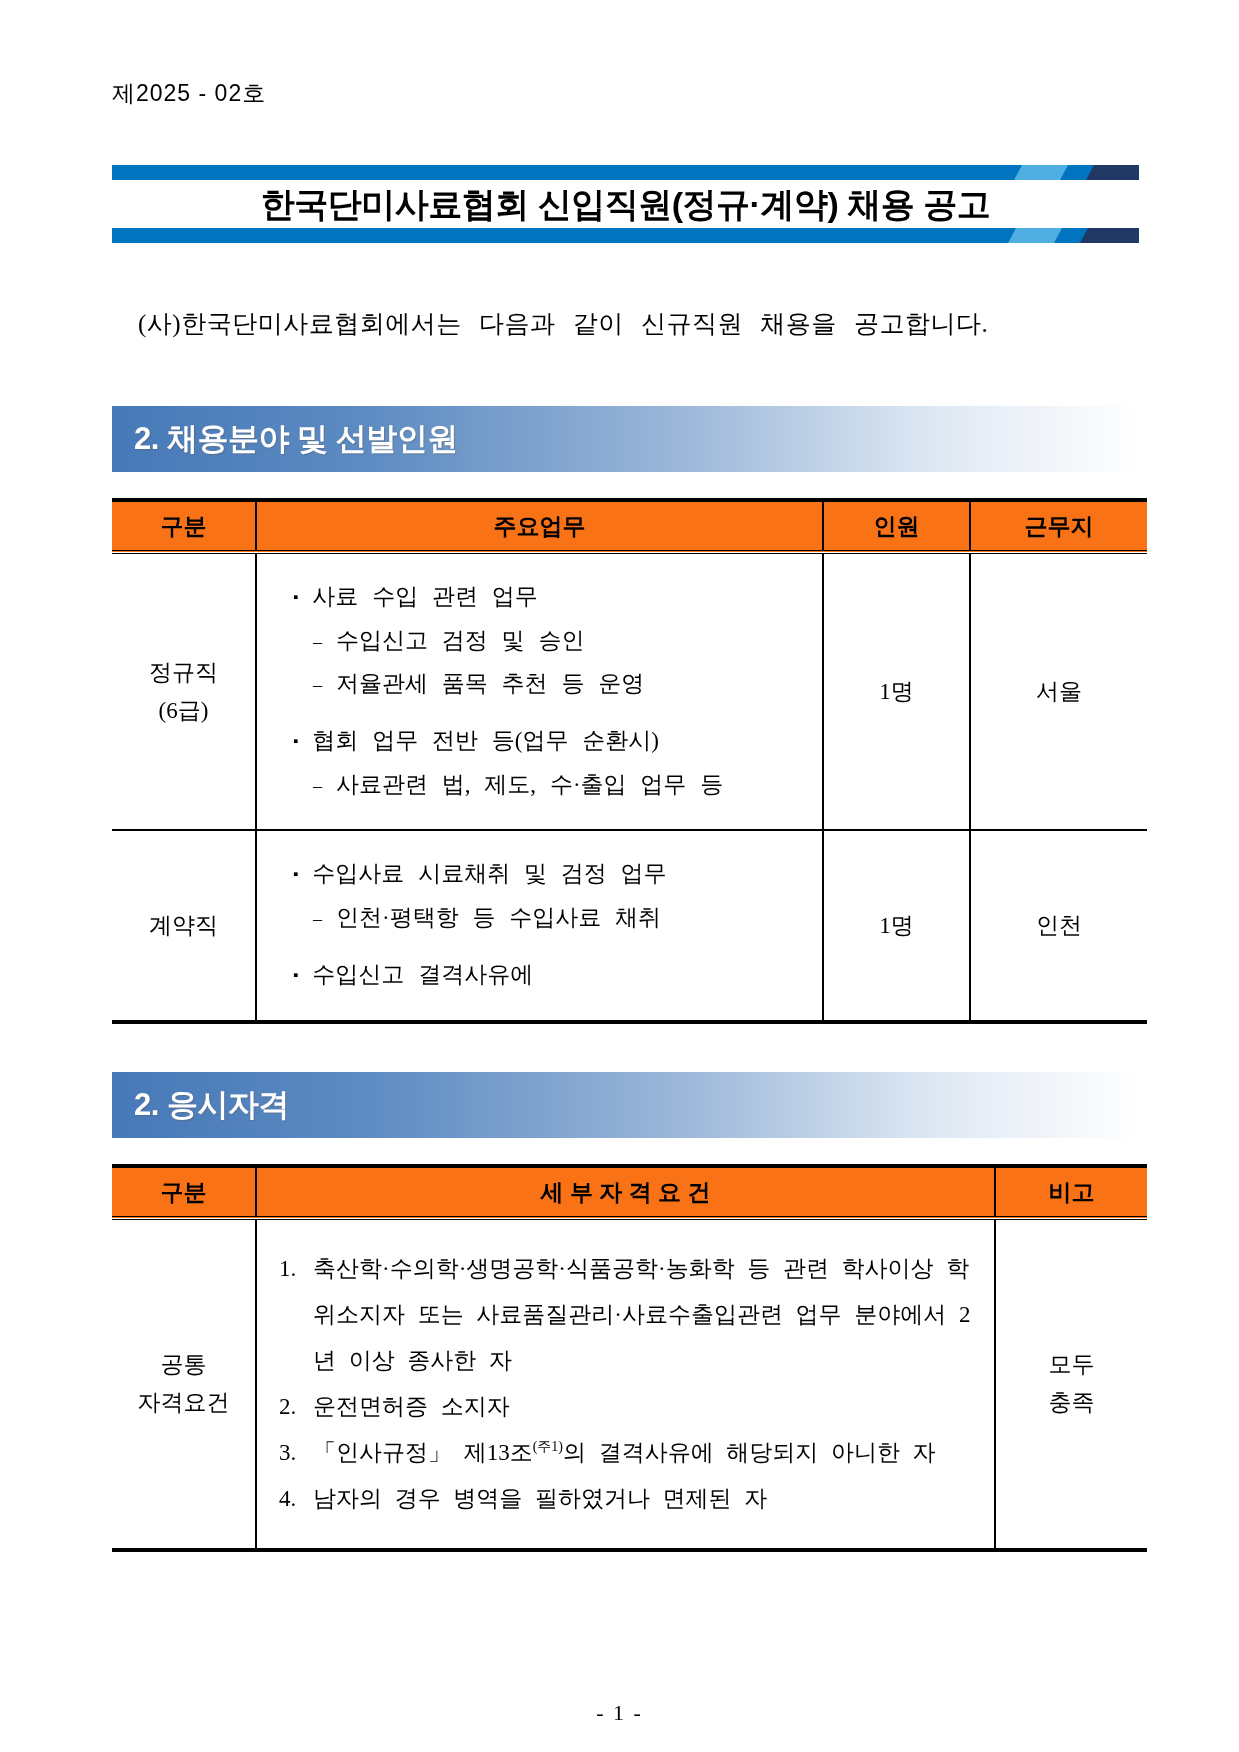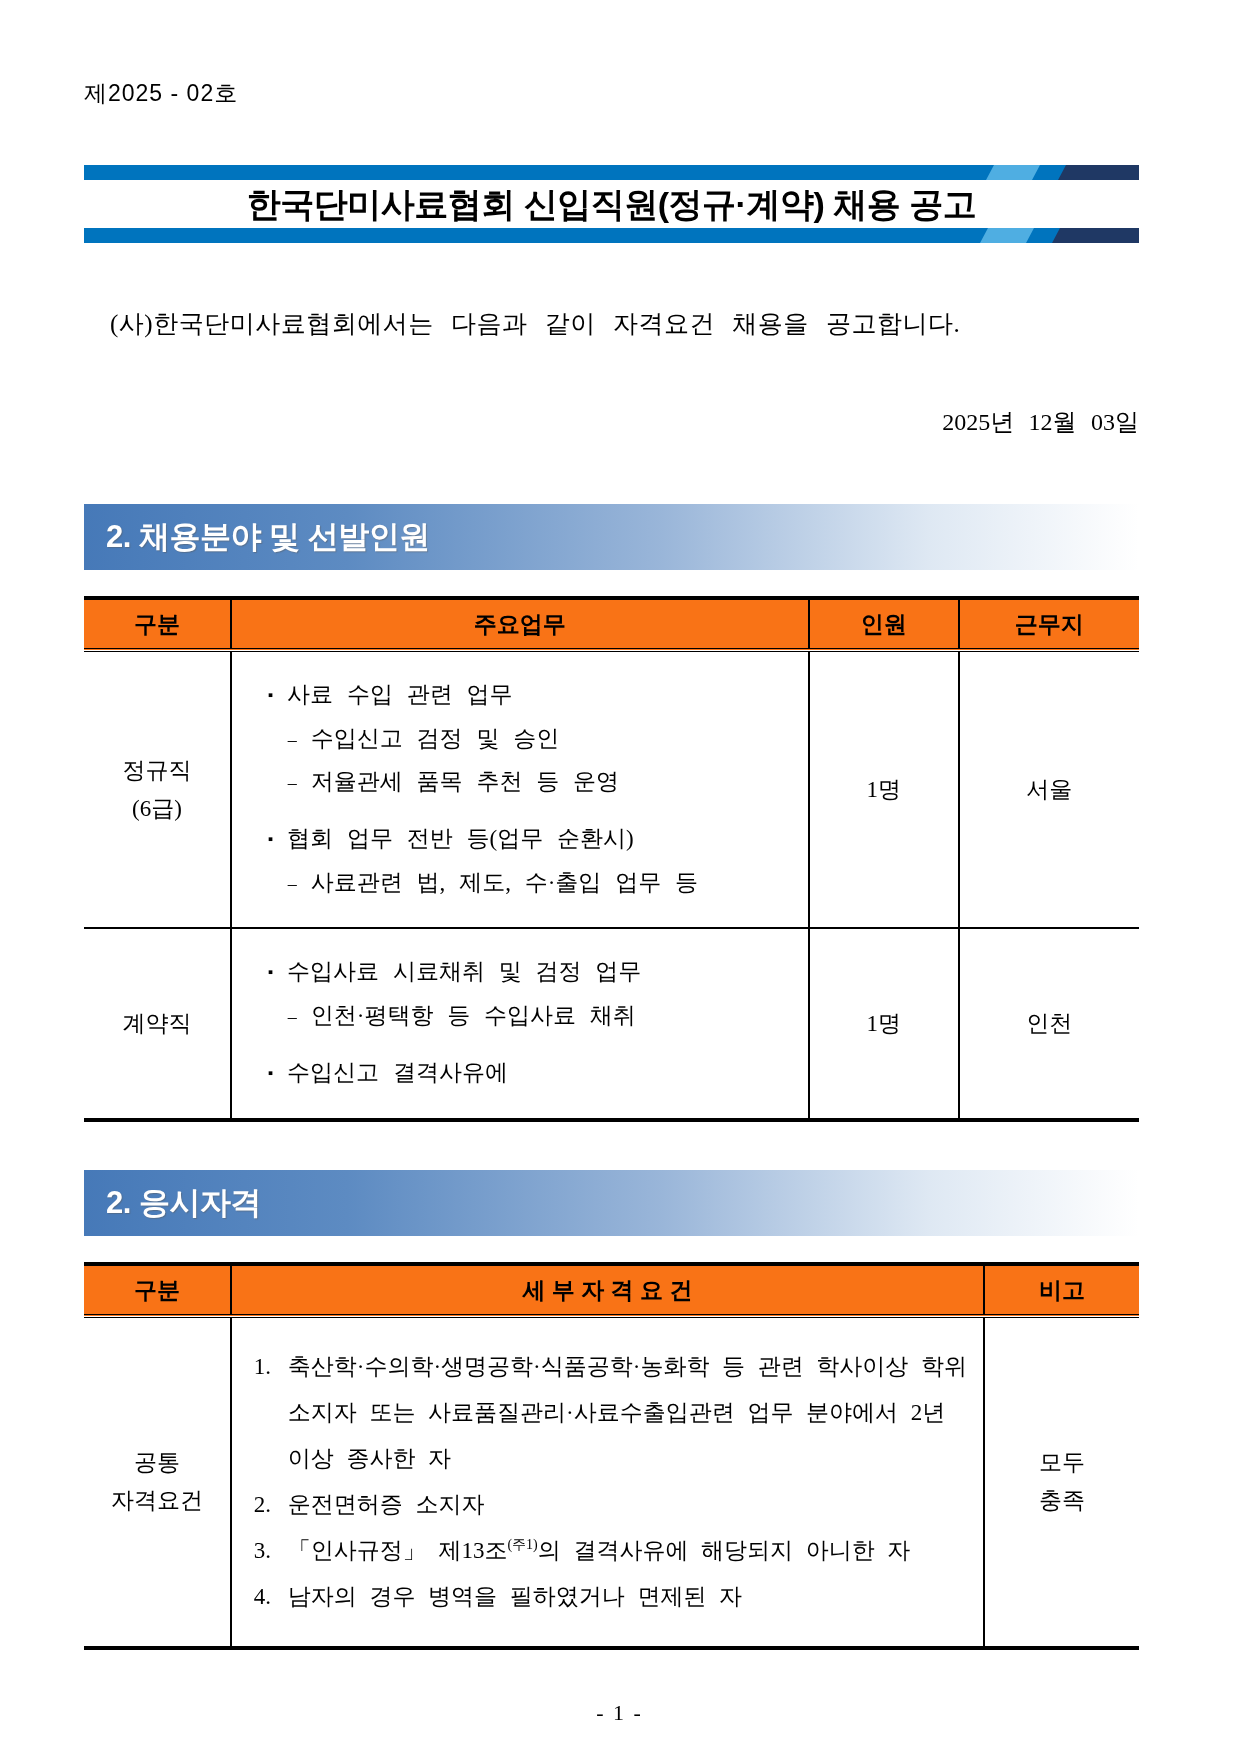--- a/index.html
+++ b/index.html
@@ -2,21 +2,21 @@
 <html><head>
 <meta charset="utf-8">
 <style>
   * { margin:0; padding:0; box-sizing:border-box; }
   html,body { background:#ffffff; }
   body { width:1239px; font-family:"Liberation Serif", serif; color:#000; }
   .page {
     position:relative;
     width:1239px; height:1752px;
     background:#fff;
-    padding:78px 100px 0 84px;
+    padding:78px 100px 0 112px;
     overflow:hidden;
   }
 
   
   .doc-number {
     font-family:"Liberation Sans", sans-serif;
     font-size:23px; letter-spacing:1px;
   }
 
   
@@ -122,23 +122,22 @@
       <span class="seg light"></span>
       <span class="seg navy"></span>
     </div>
     <h1 class="page-title">한국단미사료협회 신입직원(정규·계약) 채용 공고</h1>
     <div class="bar bottom">
       <span class="seg light"></span>
       <span class="seg navy"></span>
     </div>
   </div>
 
-  <p class="intro">(사)한국단미사료협회에서는 다음과 같이 자격요건 채용을 공고합니다.</p>
-
-  <p class="date-line">2025년 12월 03일</p>
+  <p class="intro">(사)한국단미사료협회에서는 다음과 같이 신규직원 채용을 공고합니다.</p>
+
 
 
   <div class="section-heading">2. 채용분야 및 선발인원</div>
 
   <table>
     <colgroup>
       <col style="width:144px">
         <col style="width:567px">
         <col style="width:147px">
         <col style="width:177px">

